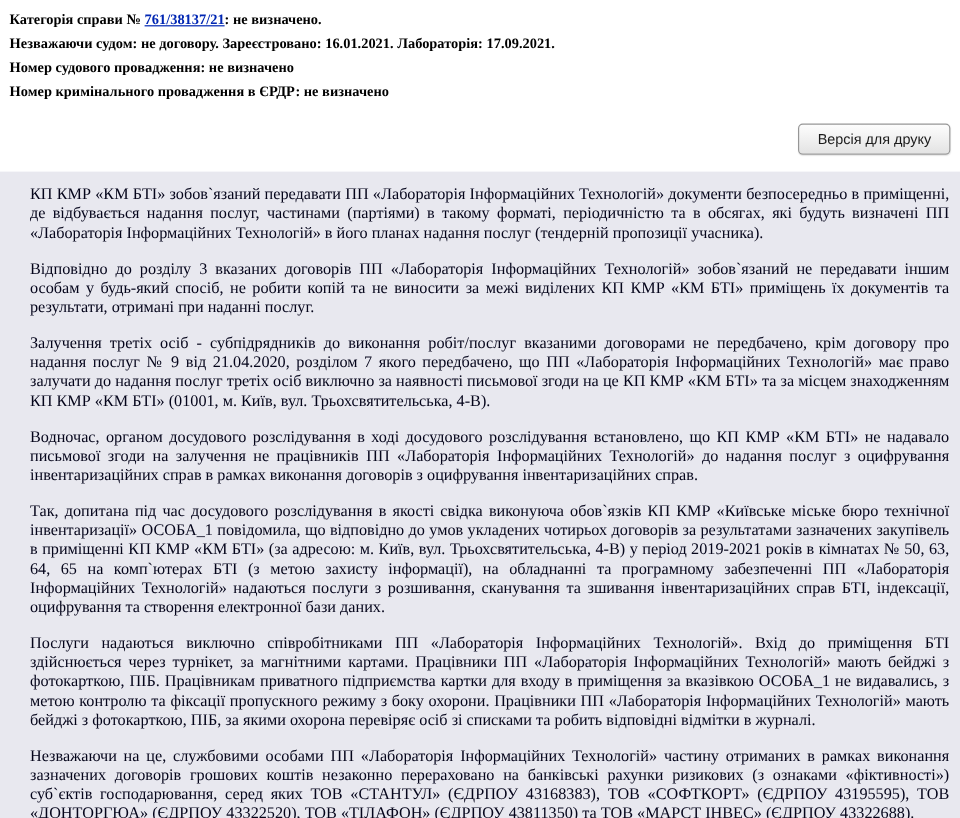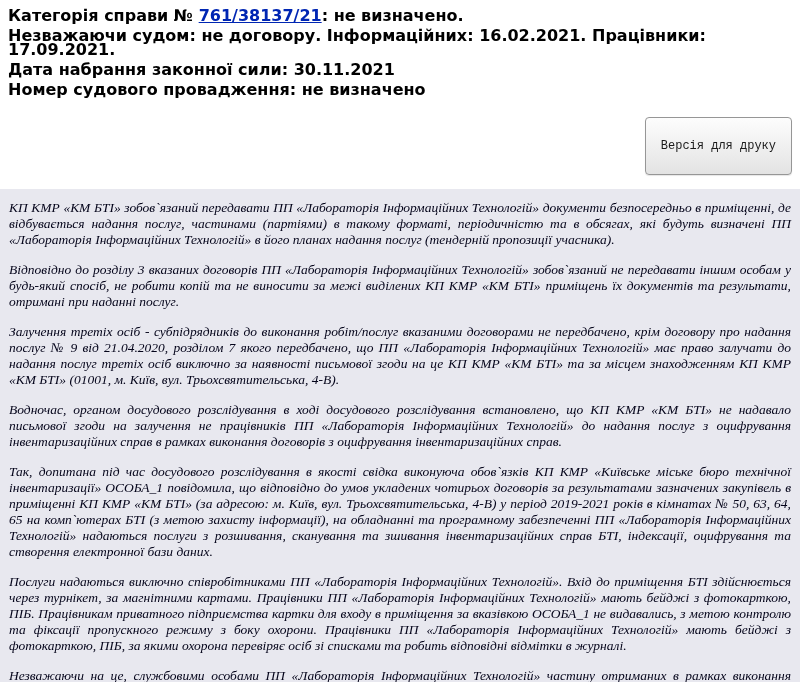--- a/index.html
+++ b/index.html
@@ -4,83 +4,84 @@
 <style>
   * { box-sizing: border-box; }
   html, body { margin: 0; padding: 0; }
   body {
     width: 800px; height: 682px; overflow: hidden;
     background: #ffffff;
     font-family: "DejaVu Sans", "Liberation Sans", sans-serif;
   }
   .meta {
     padding: 9px 8px 0 8px;
-    font-size: 16px;
+    font-size: 12px;
     font-weight: bold;
     color: #000000;
+    font-family: Liberation Serif, serif;
   }
   .meta-row { margin-bottom: 6px; line-height: 14px; }
   a.case-link {
     color: #0026b3;
     text-decoration: underline;
     cursor: pointer;
     font-weight: bold;
   }
   .toolbar {
     padding: 14px 8px 14px;
     text-align: right;
   }
   .print-btn {
-    font-family: Liberation Mono, monospace;
+    font-family: Liberation Sans, sans-serif;
     font-size: 12px;
     color: #1a1a1a;
-    padding: 21px 15px;
+    padding: 5px 15px;
     border: 1px solid #969696;
     border-radius: 4px;
     background: linear-gradient(#fdfdfd, #e3e3e3);
     box-shadow: 0 1px 1px rgba(0,0,0,0.10);
     cursor: pointer;
   }
   .doc {
     background: #e8e8ef;
     color: #04041a;
     padding: 11px 9px 18px 9px;
     min-height: 540px;
     font-family: "Liberation Serif", "DejaVu Serif", serif;
     font-size: 13.5px;
     line-height: 16px;
     text-align: justify;
   }
-  .doc p { margin: 0 0 14px 0; font-style: italic; }
+  .doc p { margin: 0 0 14px 16px; }
   .doc p:last-child { margin-bottom: 0; }
 </style>
 </head>
 <body>
 
 <div class="page">
 
   <div class="meta">
     <div class="meta-row">
       <span>Категорія справи №</span>
       <a class="case-link" href="#">761/38137/21</a><span>: не визначено.</span>
     </div>
     <div class="meta-row">
       <span>Незважаючи судом:</span>
       <span>не договору.</span>
-      <span>Інформаційних:</span>
-      <span>16.02.2021.</span>
-      <span>Працівники:</span>
+      <span>Зареєстровано:</span>
+      <span>16.01.2021.</span>
+      <span>Лабораторія:</span>
       <span>17.09.2021.</span>
     </div>
     <div class="meta-row">
-      <span>Дата набрання законної сили:</span>
-      <span>30.11.2021</span>
+      <span>Номер судового провадження:</span>
+      <span>не визначено</span>
     </div>
     <div class="meta-row">
-      <span>Номер судового провадження:</span>
+      <span>Номер кримінального провадження в ЄРДР:</span>
       <span>не визначено</span>
     </div>
   </div>
 
   <div class="toolbar">
     <button class="print-btn">Версія для друку</button>
   </div>
 
   <div class="doc">
     <p>КП КМР «КМ БТІ» зобов`язаний передавати ПП «Лабораторія Інформаційних Технологій» документи безпосередньо в приміщенні, де відбувається надання послуг, частинами (партіями) в такому форматі, періодичністю та в обсягах, які будуть визначені ПП «Лабораторія Інформаційних Технологій» в його планах надання послуг (тендерній пропозиції учасника).</p>

